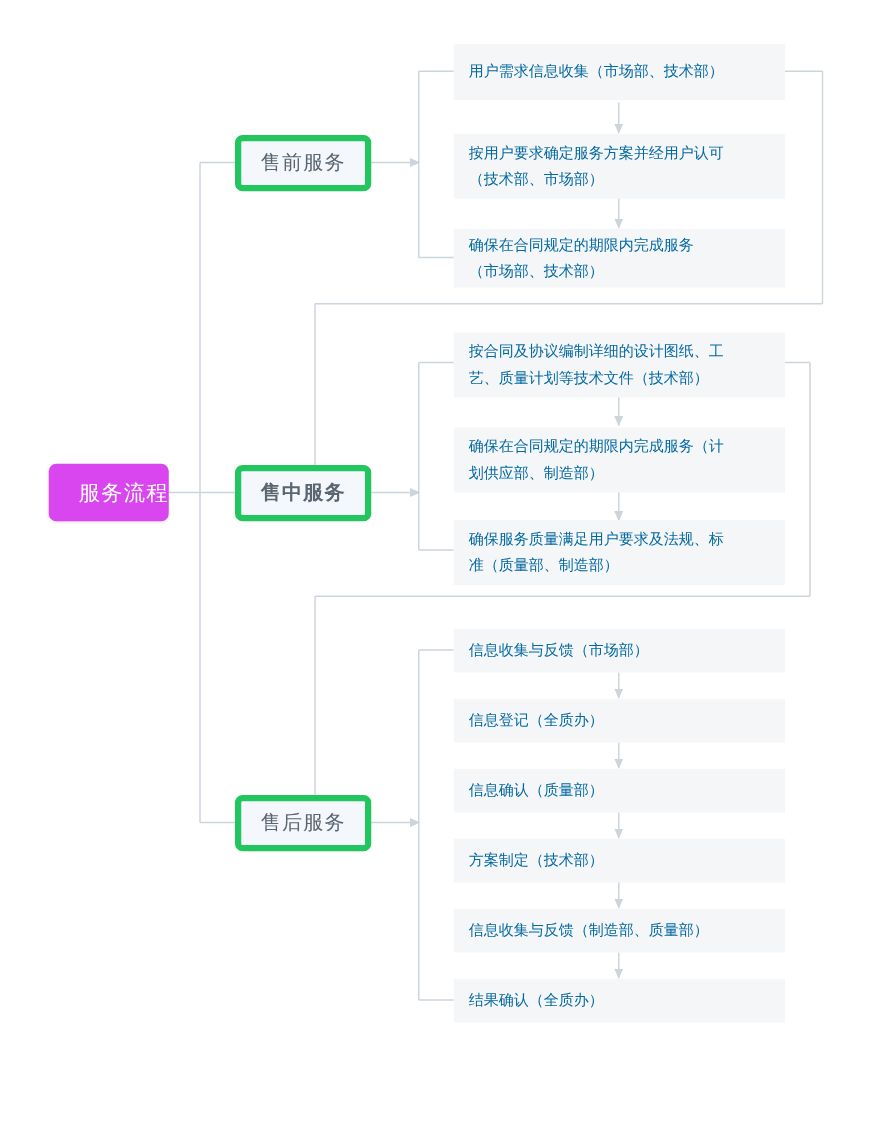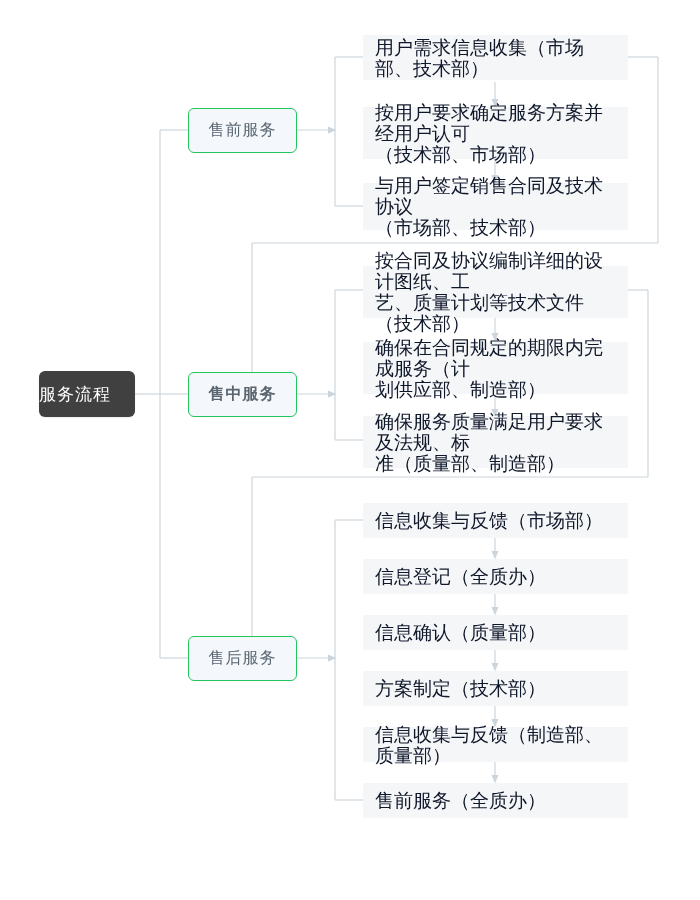--- a/index.html
+++ b/index.html
@@ -8,43 +8,43 @@
     background:#ffffff;
     font-family:"Liberation Sans","DejaVu Sans",sans-serif;
     position:relative;overflow:hidden;
   }
   #canvas{position:absolute;left:0;top:0;width:700px;height:900px;}
   svg.wires{position:absolute;left:0;top:0;width:700px;height:900px;pointer-events:none;}
 
   .node{position:absolute;box-sizing:border-box;}
 
   .root{
-    background:#404040;
+    background:#d946ef;
     color:#ffffff;
     border-radius:6px;
-    display:flex;align-items:center;justify-content:flex-start;
+    display:flex;align-items:center;justify-content:flex-end;
     font-size:17px;
     letter-spacing:1px;
     box-shadow:0 1px 2px rgba(0,0,0,.08);
   }
 
   .cat{
     background:#f4f8fc;
-    border:1px solid #22c55e;
+    border:5px solid #22c55e;
     border-radius:6px;
     color:#5a6570;
     display:flex;align-items:center;justify-content:center;
     font-size:16px;
     letter-spacing:1px;
   }
 
   .leaf{
     background:#f5f6f7;
-    color:#0f172a;
-    font-size:19px;
+    color:#0369a1;
+    font-size:12px;
     line-height:21px;
     display:flex;align-items:center;
     padding:6px 12px;
     box-sizing:border-box;
   }
   .leaf span{display:block;}
 </style>
 </head>
 <body>
 
@@ -121,21 +121,21 @@
     <span>用户需求信息收集（市场部、技术部）</span>
   </div>
   <div class="node leaf" style="left:363px;top:107px;width:265px;height:52px;">
     <div>
       <span>按用户要求确定服务方案并经用户认可</span>
       <span>（技术部、市场部）</span>
     </div>
   </div>
   <div class="node leaf" style="left:363px;top:183px;width:265px;height:47px;">
     <div>
-      <span>与用户签定销售合同及技术协议</span>
+      <span>确保在合同规定的期限内完成服务</span>
       <span>（市场部、技术部）</span>
     </div>
   </div>
 
   <div class="node leaf" style="left:363px;top:266px;width:265px;height:52px;">
     <div>
       <span>按合同及协议编制详细的设计图纸、工</span>
       <span>艺、质量计划等技术文件（技术部）</span>
     </div>
   </div>
@@ -161,16 +161,16 @@
   <div class="node leaf" style="left:363px;top:615px;width:265px;height:35px;">
     <span>信息确认（质量部）</span>
   </div>
   <div class="node leaf" style="left:363px;top:671px;width:265px;height:35px;">
     <span>方案制定（技术部）</span>
   </div>
   <div class="node leaf" style="left:363px;top:727px;width:265px;height:35px;">
     <span>信息收集与反馈（制造部、质量部）</span>
   </div>
   <div class="node leaf" style="left:363px;top:783px;width:265px;height:35px;">
-    <span>售前服务（全质办）</span>
+    <span>结果确认（全质办）</span>
   </div>
 
 </div>
 
 </body></html>

